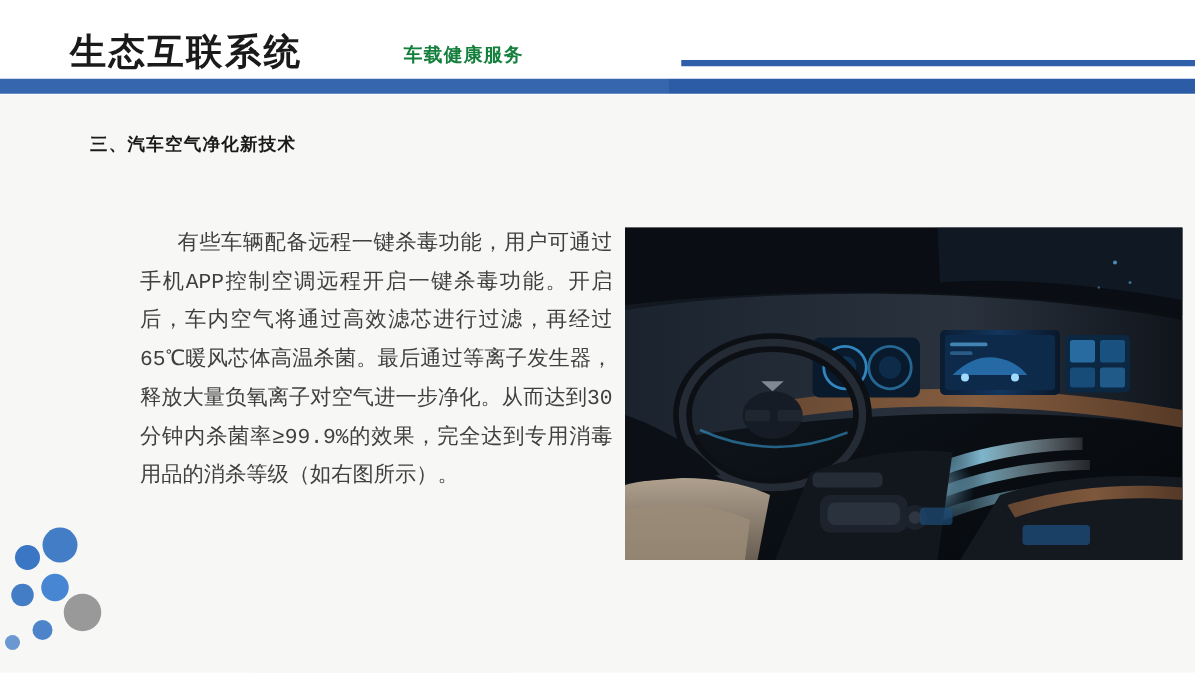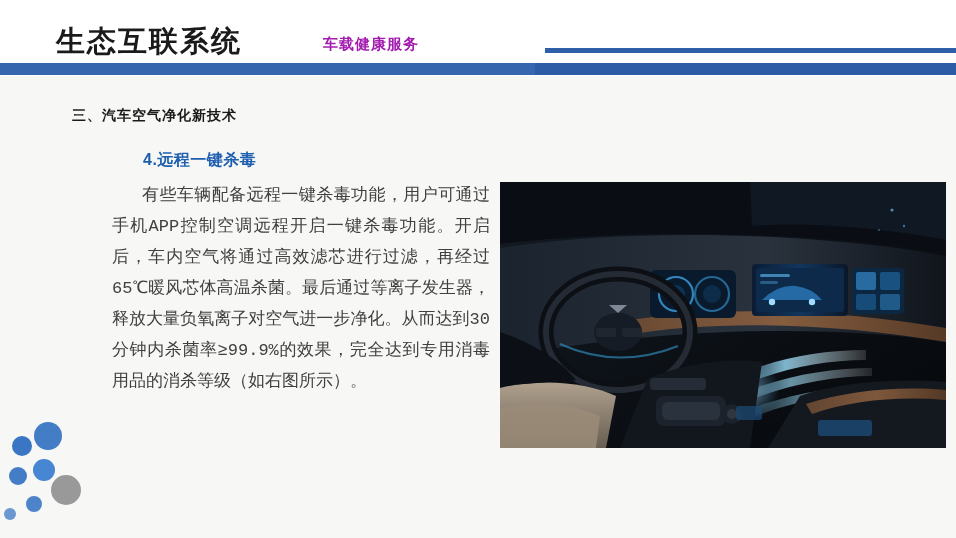--- a/index.html
+++ b/index.html
@@ -38,21 +38,21 @@
     color: #1a1a1a;
     letter-spacing: 2px;
     font-family: "DejaVu Serif", "Liberation Serif", serif;
   }
   .header-sub {
     position: absolute;
     left: 323px;
     top: 35px;
     font-size: 15px;
     font-weight: bold;
-    color: #a21caf;
+    color: #15803d;
     letter-spacing: 1px;
   }
   .header-accent-bar {
     position: absolute;
     left: 545px;
     top: 48px;
     width: 411px;
     height: 5px;
     background: #2f5fa8;
   }
@@ -125,21 +125,20 @@
 <div class="slide">
 
   <div class="header-band">
     <div class="header-title">生态互联系统</div>
     <div class="header-sub">车载健康服务</div>
     <div class="header-accent-bar"></div>
   </div>
   <div class="header-rule-inner"></div>
 
   <div class="section-heading">三、汽车空气净化新技术</div>
-  <div class="sub-heading">4.远程一键杀毒</div>
 
   <div class="body-text">有些车辆配备远程一键杀毒功能，用户可通过手机APP控制空调远程开启一键杀毒功能。开启后，车内空气将通过高效滤芯进行过滤，再经过65℃暖风芯体高温杀菌。最后通过等离子发生器，释放大量负氧离子对空气进一步净化。从而达到30分钟内杀菌率≥99.9%的效果，完全达到专用消毒用品的消杀等级（如右图所示）。</div>
 
   <div class="photo">
     <svg width="446" height="266" viewBox="0 0 446 266" xmlns="http://www.w3.org/2000/svg" aria-label="car interior">
       <defs>
         <linearGradient id="bg" x1="0" y1="0" x2="1" y2="1">
           <stop offset="0%" stop-color="#151b24"></stop>
           <stop offset="45%" stop-color="#0d1218"></stop>
           <stop offset="100%" stop-color="#05070a"></stop>

